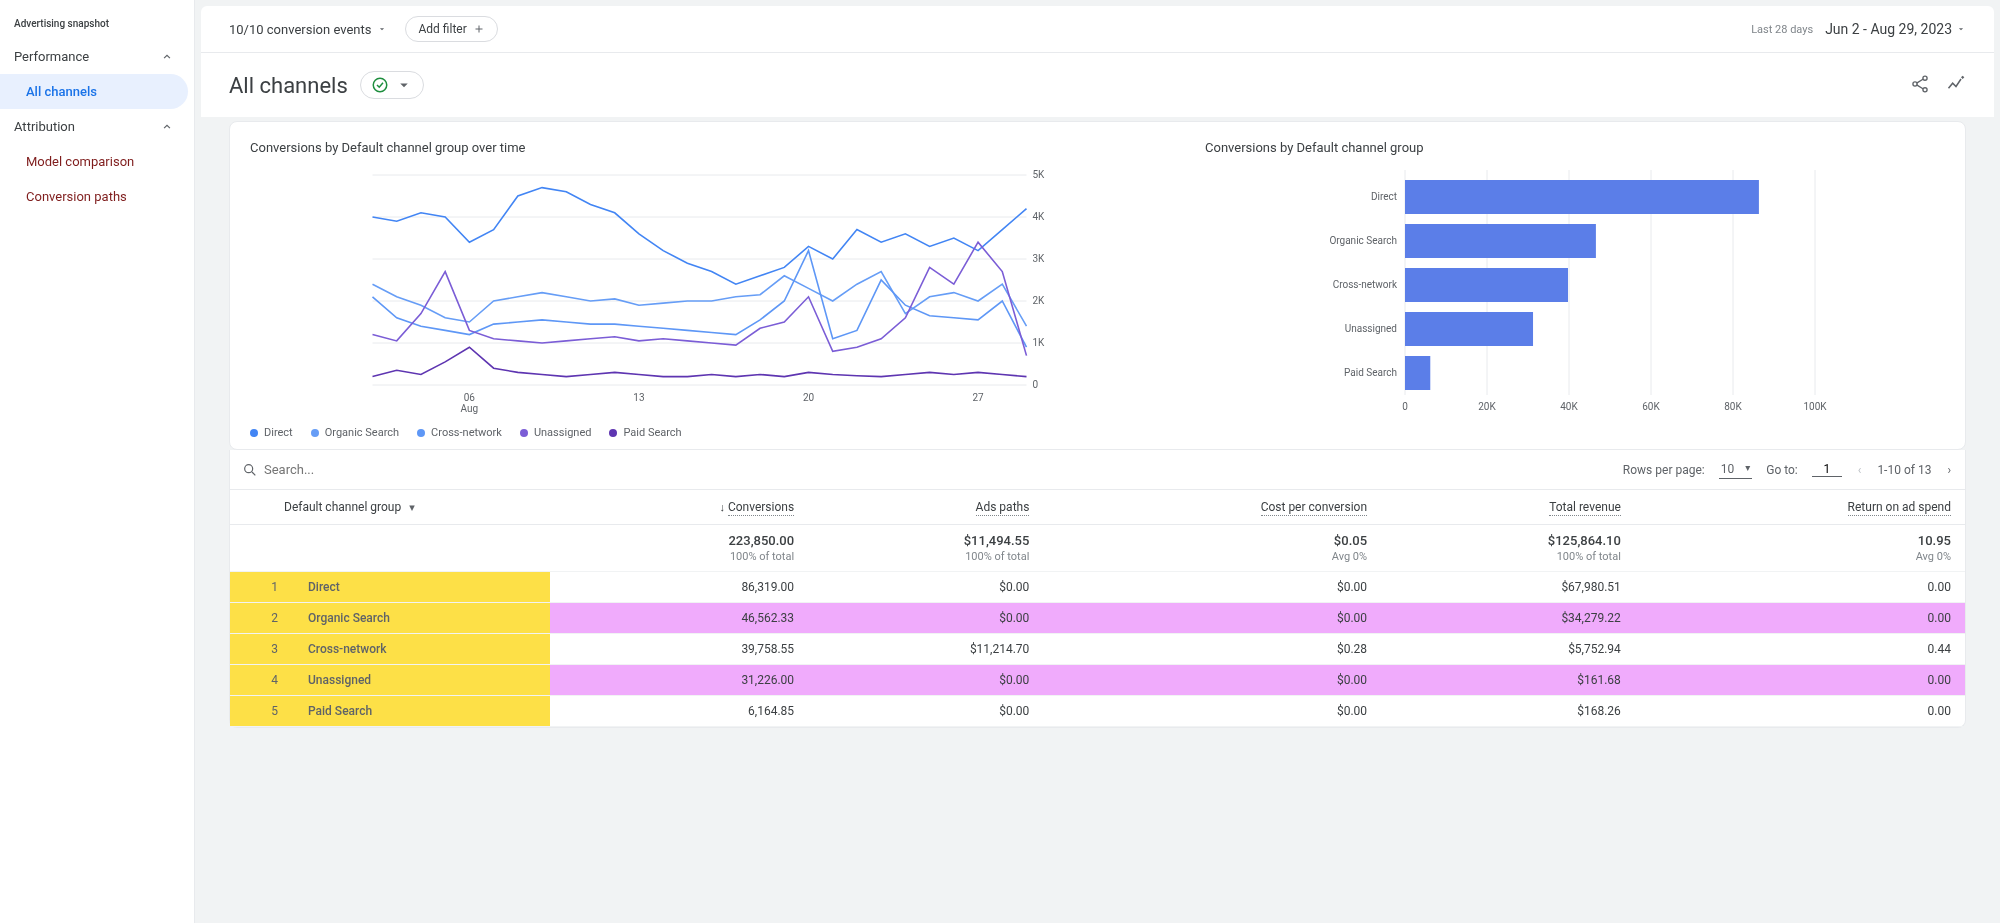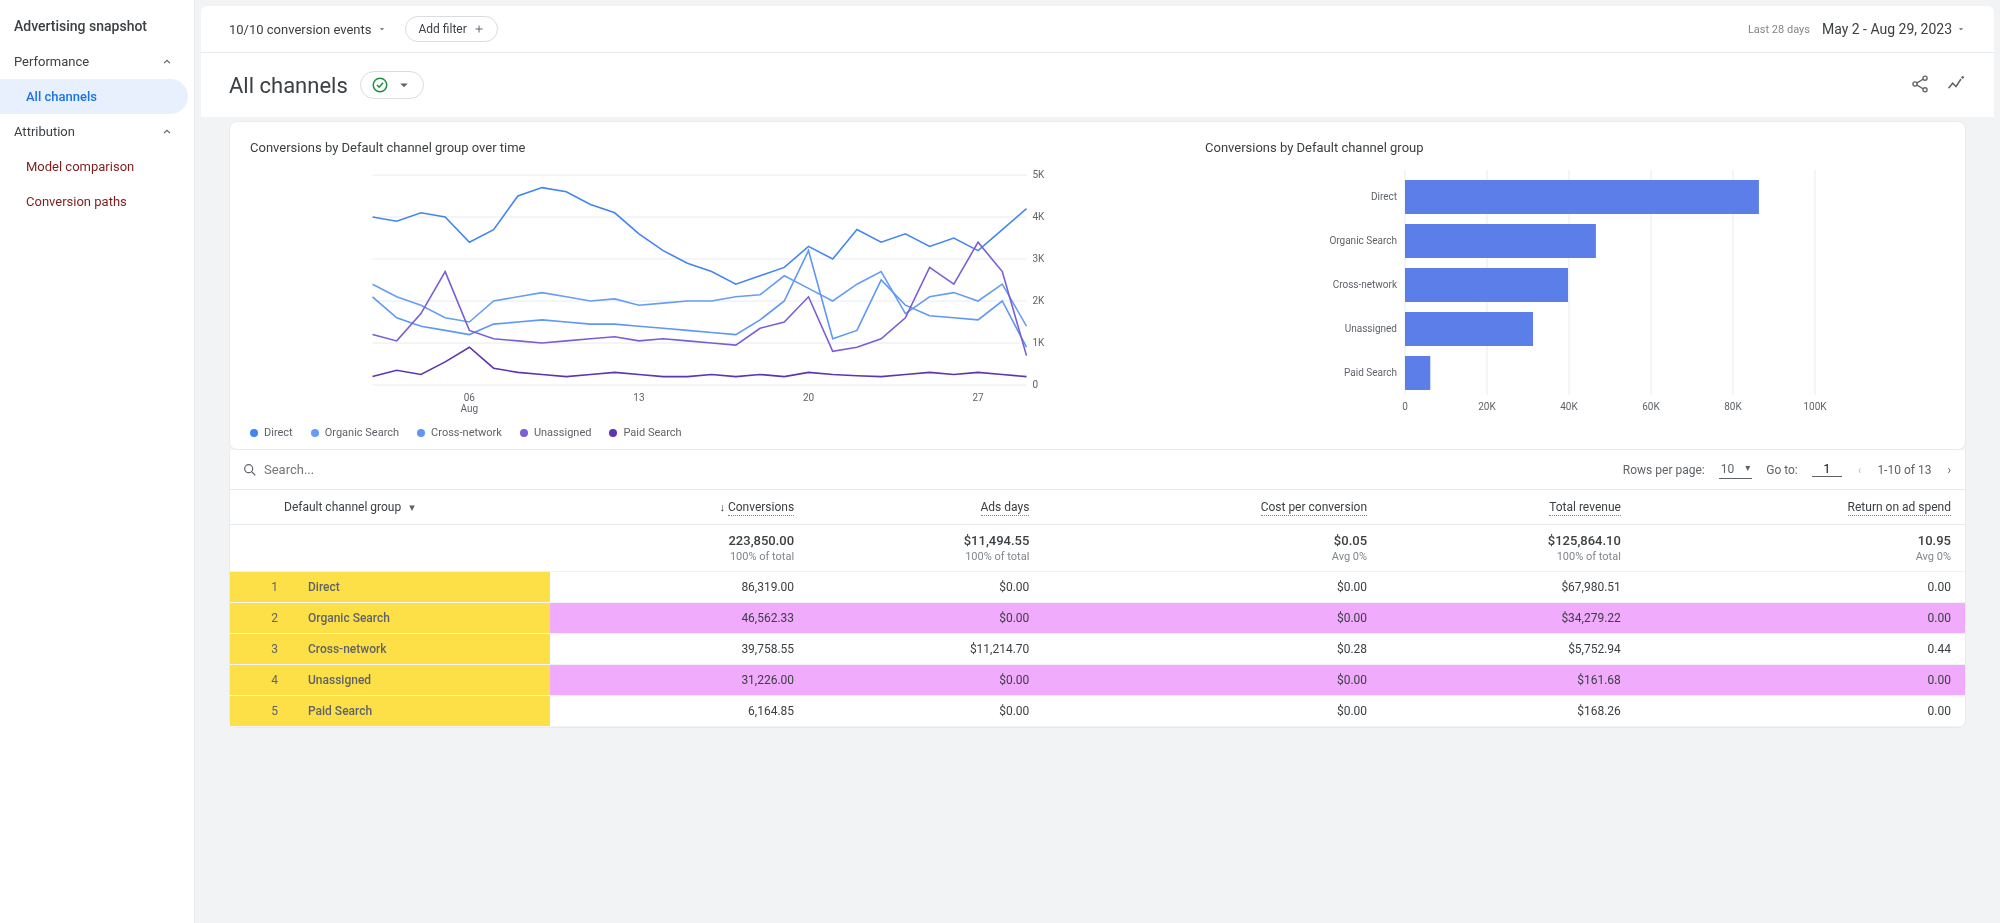--- a/index.html
+++ b/index.html
@@ -1,21 +1,21 @@
 <!DOCTYPE html>
 <html><head>
 <meta charset="utf-8">
 <style>
 * { box-sizing: border-box; margin: 0; padding: 0; font-family: 'Google Sans', Roboto, Arial, sans-serif; }
 body { background: #f1f3f4; color: #3c4043; font-size: 13px; }
 .app { display: flex; height: 923px; width: 2000px; }
 
 
 .sidebar { width: 195px; background: #fff; border-right: 1px solid #e8eaed; padding-top: 8px; }
-.sidebar-title { font-size: 14px; font-weight: 500; color: #3c4043; padding: 10px 14px; }
+.sidebar-title { font-size: 10px; font-weight: 500; color: #3c4043; padding: 10px 14px; }
 .sidebar-section { }
 .sidebar-section-header { display: flex; align-items: center; justify-content: space-between; padding: 10px 14px; cursor: pointer; font-size: 13px; color: #3c4043; border-radius: 0 22px 22px 0; margin-right: 6px;}
 .sidebar-item { padding: 10px 14px 10px 26px; font-size: 13px; color: #7f1d1d; cursor: pointer; border-radius: 0 22px 22px 0; margin-right: 6px; }
 .sidebar-item.active { background: #e8f0fe; color: #1a73e8; font-weight: 500; }
 .chev { width: 14px; height: 14px; }
 
 
 .main { flex: 1; display: flex; flex-direction: column; }
 .topbar { height: 47px; display: flex; align-items: center; padding: 0 28px; border-bottom: 1px solid #e8eaed; background:#fff; margin:6px 6px 0 6px; border-radius:6px 6px 0 0;}
 .conv-select { display: flex; align-items: center; gap: 6px; color: #3c4043; font-size: 13px; cursor:pointer;}
@@ -116,21 +116,21 @@
       </div>
       <div class="add-filter">
         <span>Add filter</span>
         <svg width="12" height="12" viewBox="0 0 24 24">
             <path d="M12 5v14M5 12h14" stroke="#5f6368" stroke-width="2"></path>
           </svg>
       </div>
       <div class="topbar-right">
         <span class="date-range-label">Last 28 days</span>
         <div class="date-range">
-          <span>May 2 - Aug 29, 2023</span>
+          <span>Jun 2 - Aug 29, 2023</span>
           <svg width="10" height="10" viewBox="0 0 24 24">
               <path d="M7 10l5 5 5-5" fill="#5f6368"></path>
             </svg>
         </div>
       </div>
     </div>
 
     <div class="title-row">
       <span class="page-title">All channels</span>
       <div class="title-badge">
@@ -265,21 +265,21 @@
         <table class="data">
           <thead>
             <tr>
               <th class="left" style="width:320px;">
                 <div class="dim-header">
                   <span>Default channel group</span>
                   <span class="dd">▾</span>
                 </div>
               </th>
               <th><span class="sort-arrow">↓</span><span class="dotted">Conversions</span></th>
-              <th><span class="dotted">Ads days</span></th>
+              <th><span class="dotted">Ads paths</span></th>
               <th><span class="dotted">Cost per conversion</span></th>
               <th><span class="dotted">Total revenue</span></th>
               <th><span class="dotted">Return on ad spend</span></th>
             </tr>
           </thead>
           <tbody id="table-body">
               <tr class="totals">
                 <td></td>
                 <td>223,850.00<span class="sub">100% of total</span></td>
                 <td>$11,494.55<span class="sub">100% of total</span></td>

